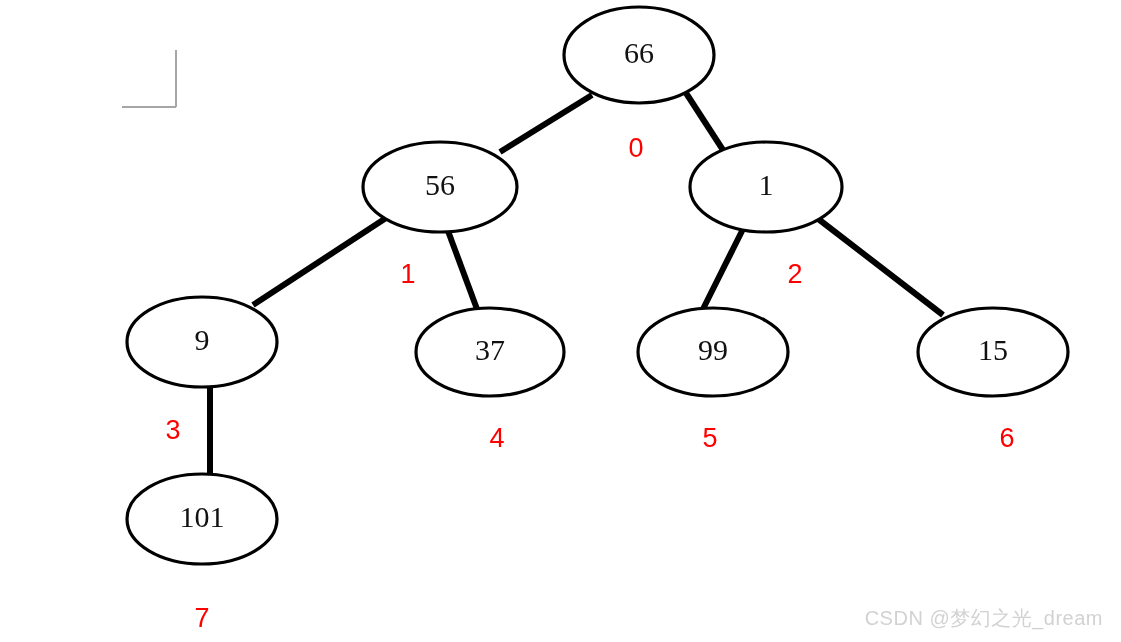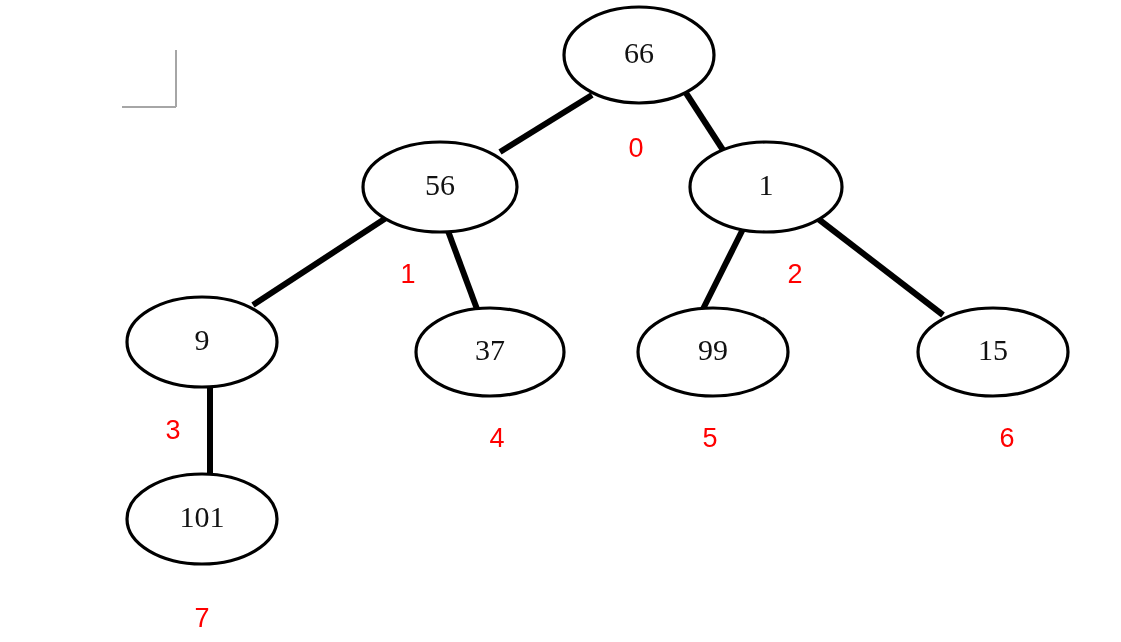--- a/index.html
+++ b/index.html
@@ -128,14 +128,15 @@
         <text class="index-label" x="795" y="276" fill="#ff0000">2</text>
         <text class="index-label" x="173" y="432" fill="#ff0000">3</text>
         <text class="index-label" x="497" y="440" fill="#ff0000">4</text>
         <text class="index-label" x="710" y="440" fill="#ff0000">5</text>
         <text class="index-label" x="1007" y="440" fill="#ff0000">6</text>
         <text class="index-label" x="202" y="620" fill="#ff0000">7</text>
       </g>
 
   </svg>
 
+  <div id="watermark">CSDN @梦幻之光_dream</div>
 
 </div>
 
 </body></html>

